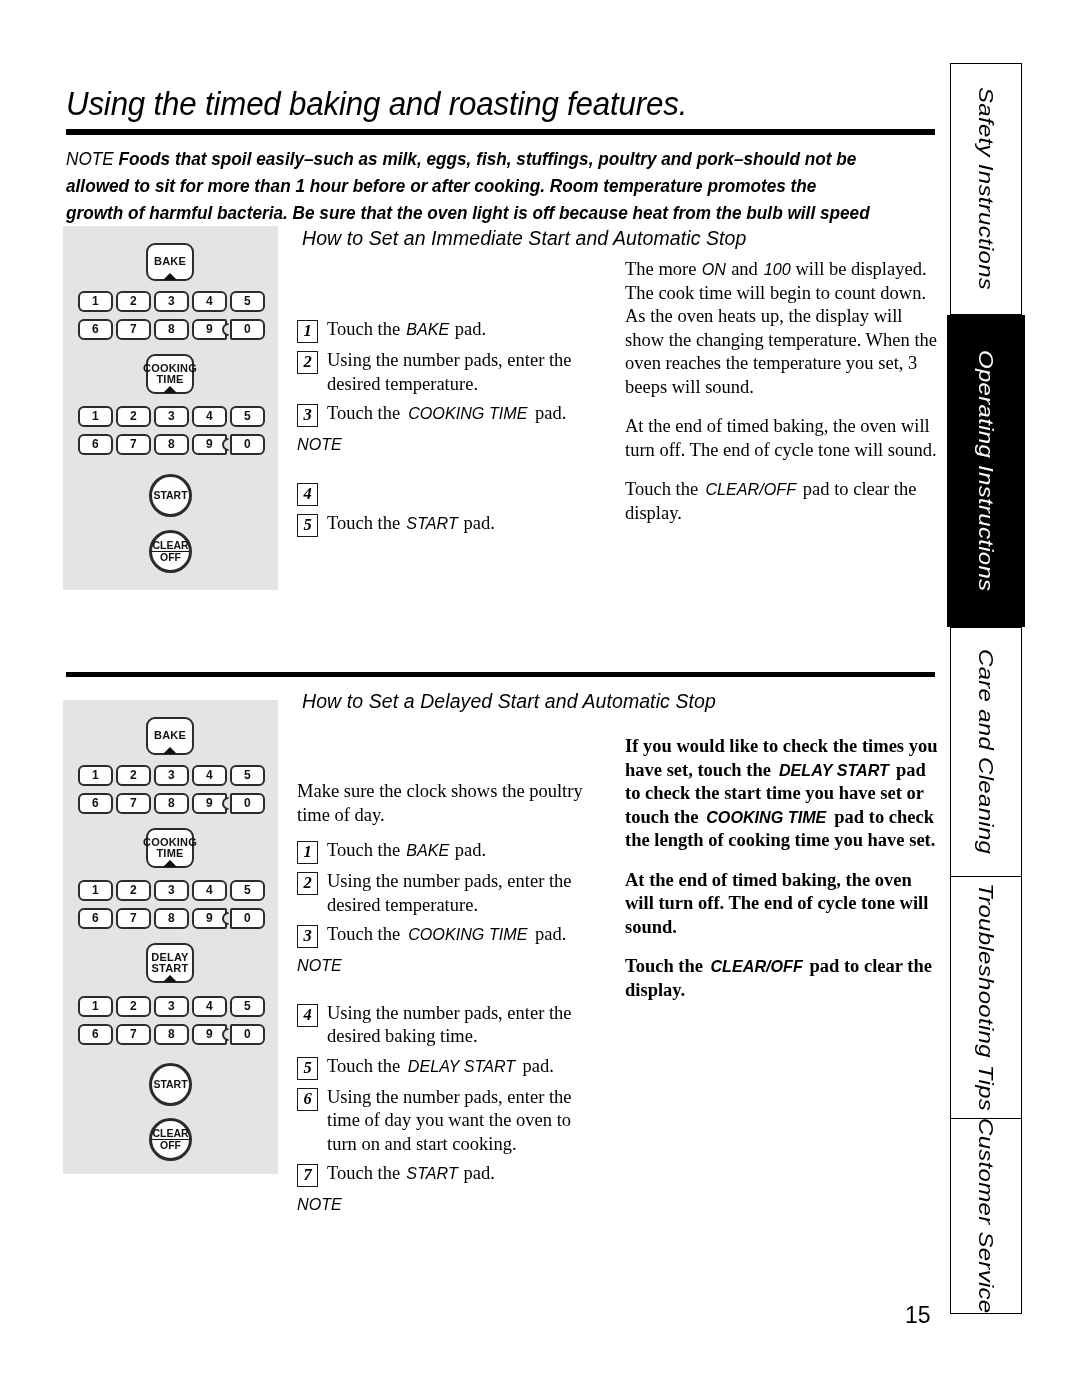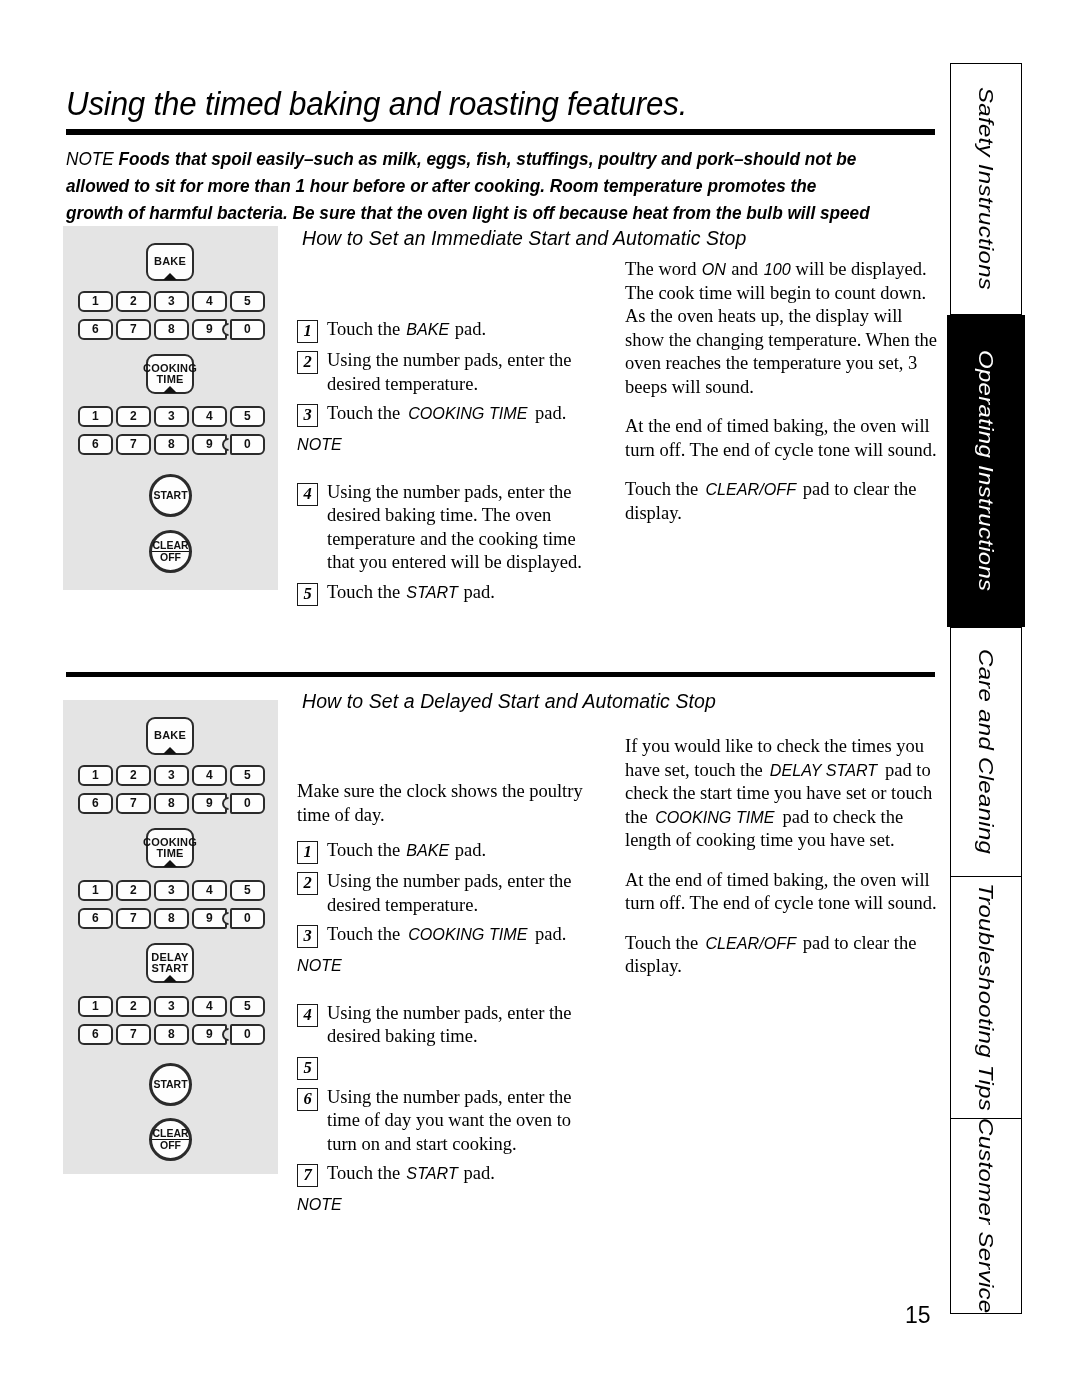--- a/index.html
+++ b/index.html
@@ -159,21 +159,21 @@
   .col{
     position:absolute;
     font-family:"Liberation Serif", serif;
     font-size:18.5px;
     line-height:23.5px;
     color:#000;
   }
   #mid1{left:297px;top:318px;width:300px;}
   #right1{left:625px;top:258px;width:315px;}
   #mid2{left:297px;top:780px;width:305px;}
-  #right2{left:625px;top:735px;width:315px;}
+  #right2{left:625px;top:735px;width:315px;font-weight:bold;}
 
   .step{
     display:flex;
     align-items:flex-start;
     margin-bottom:6px;
   }
   .stepnum{
     flex:0 0 auto;
     width:21px;height:23px;
     border:1.4px solid #1a1a1a;
@@ -329,30 +329,29 @@
       <div class="stepnum">2</div>
       <div class="steptext">Using the number pads, enter the desired temperature.</div>
     </div>
     <div class="step">
       <div class="stepnum">3</div>
       <div class="steptext"><span>Touch the </span><span class="kw">COOKING TIME</span><span> pad.</span></div>
     </div>
     <div class="notelbl">NOTE</div>
     <div class="step">
       <div class="stepnum">4</div>
-      <div class="steptext">Using the number pads, enter the desired baking time. The oven temperature and the cooking time that you entered will be displayed.</div>
     </div>
     <div class="step">
       <div class="stepnum">5</div>
       <div class="steptext"><span>Touch the </span><span class="kw">START</span><span> pad.</span></div>
     </div>
   </div>
 
   <div class="col" id="right1">
-    <div class="para"><span>The word </span><span class="kw">ON</span><span> and </span><span class="kw">100</span><span>  will be displayed. The cook time will begin to count down. As the oven heats up, the display will show the changing temperature. When the oven reaches the temperature you set, 3 beeps will sound.</span></div>
+    <div class="para"><span>The more </span><span class="kw">ON</span><span> and </span><span class="kw">100</span><span>  will be displayed. The cook time will begin to count down. As the oven heats up, the display will show the changing temperature. When the oven reaches the temperature you set, 3 beeps will sound.</span></div>
     <div class="para">At the end of timed baking, the oven will turn off. The end of cycle tone will sound.</div>
     <div class="para"><span>Touch the </span><span class="kw">CLEAR/OFF</span><span> pad to clear the display.</span></div>
   </div>
 
   <div class="section-rule"></div>
 
   <div class="sec-head" id="head2">How to Set a Delayed Start and Automatic Stop</div>
 
   <div class="panel" id="panel2">
     <div class="pad fnpad" style="left:83px;top:17px;">
@@ -486,20 +485,21 @@
       <div class="stepnum">3</div>
       <div class="steptext"><span>Touch the </span><span class="kw">COOKING TIME</span><span> pad.</span></div>
     </div>
     <div class="notelbl">NOTE</div>
     <div class="step">
       <div class="stepnum">4</div>
       <div class="steptext">Using the number pads, enter the desired baking time.</div>
     </div>
     <div class="step">
       <div class="stepnum">5</div>
+      <div class="steptext"><span>Touch the </span><span class="kw">DELAY START</span><span> pad.</span></div>
     </div>
     <div class="step">
       <div class="stepnum">6</div>
       <div class="steptext">Using the number pads, enter the time of day you want the oven to turn on and start cooking.</div>
     </div>
     <div class="step">
       <div class="stepnum">7</div>
       <div class="steptext"><span>Touch the </span><span class="kw">START</span><span> pad.</span></div>
     </div>
     <div class="notelbl tight">NOTE</div>

